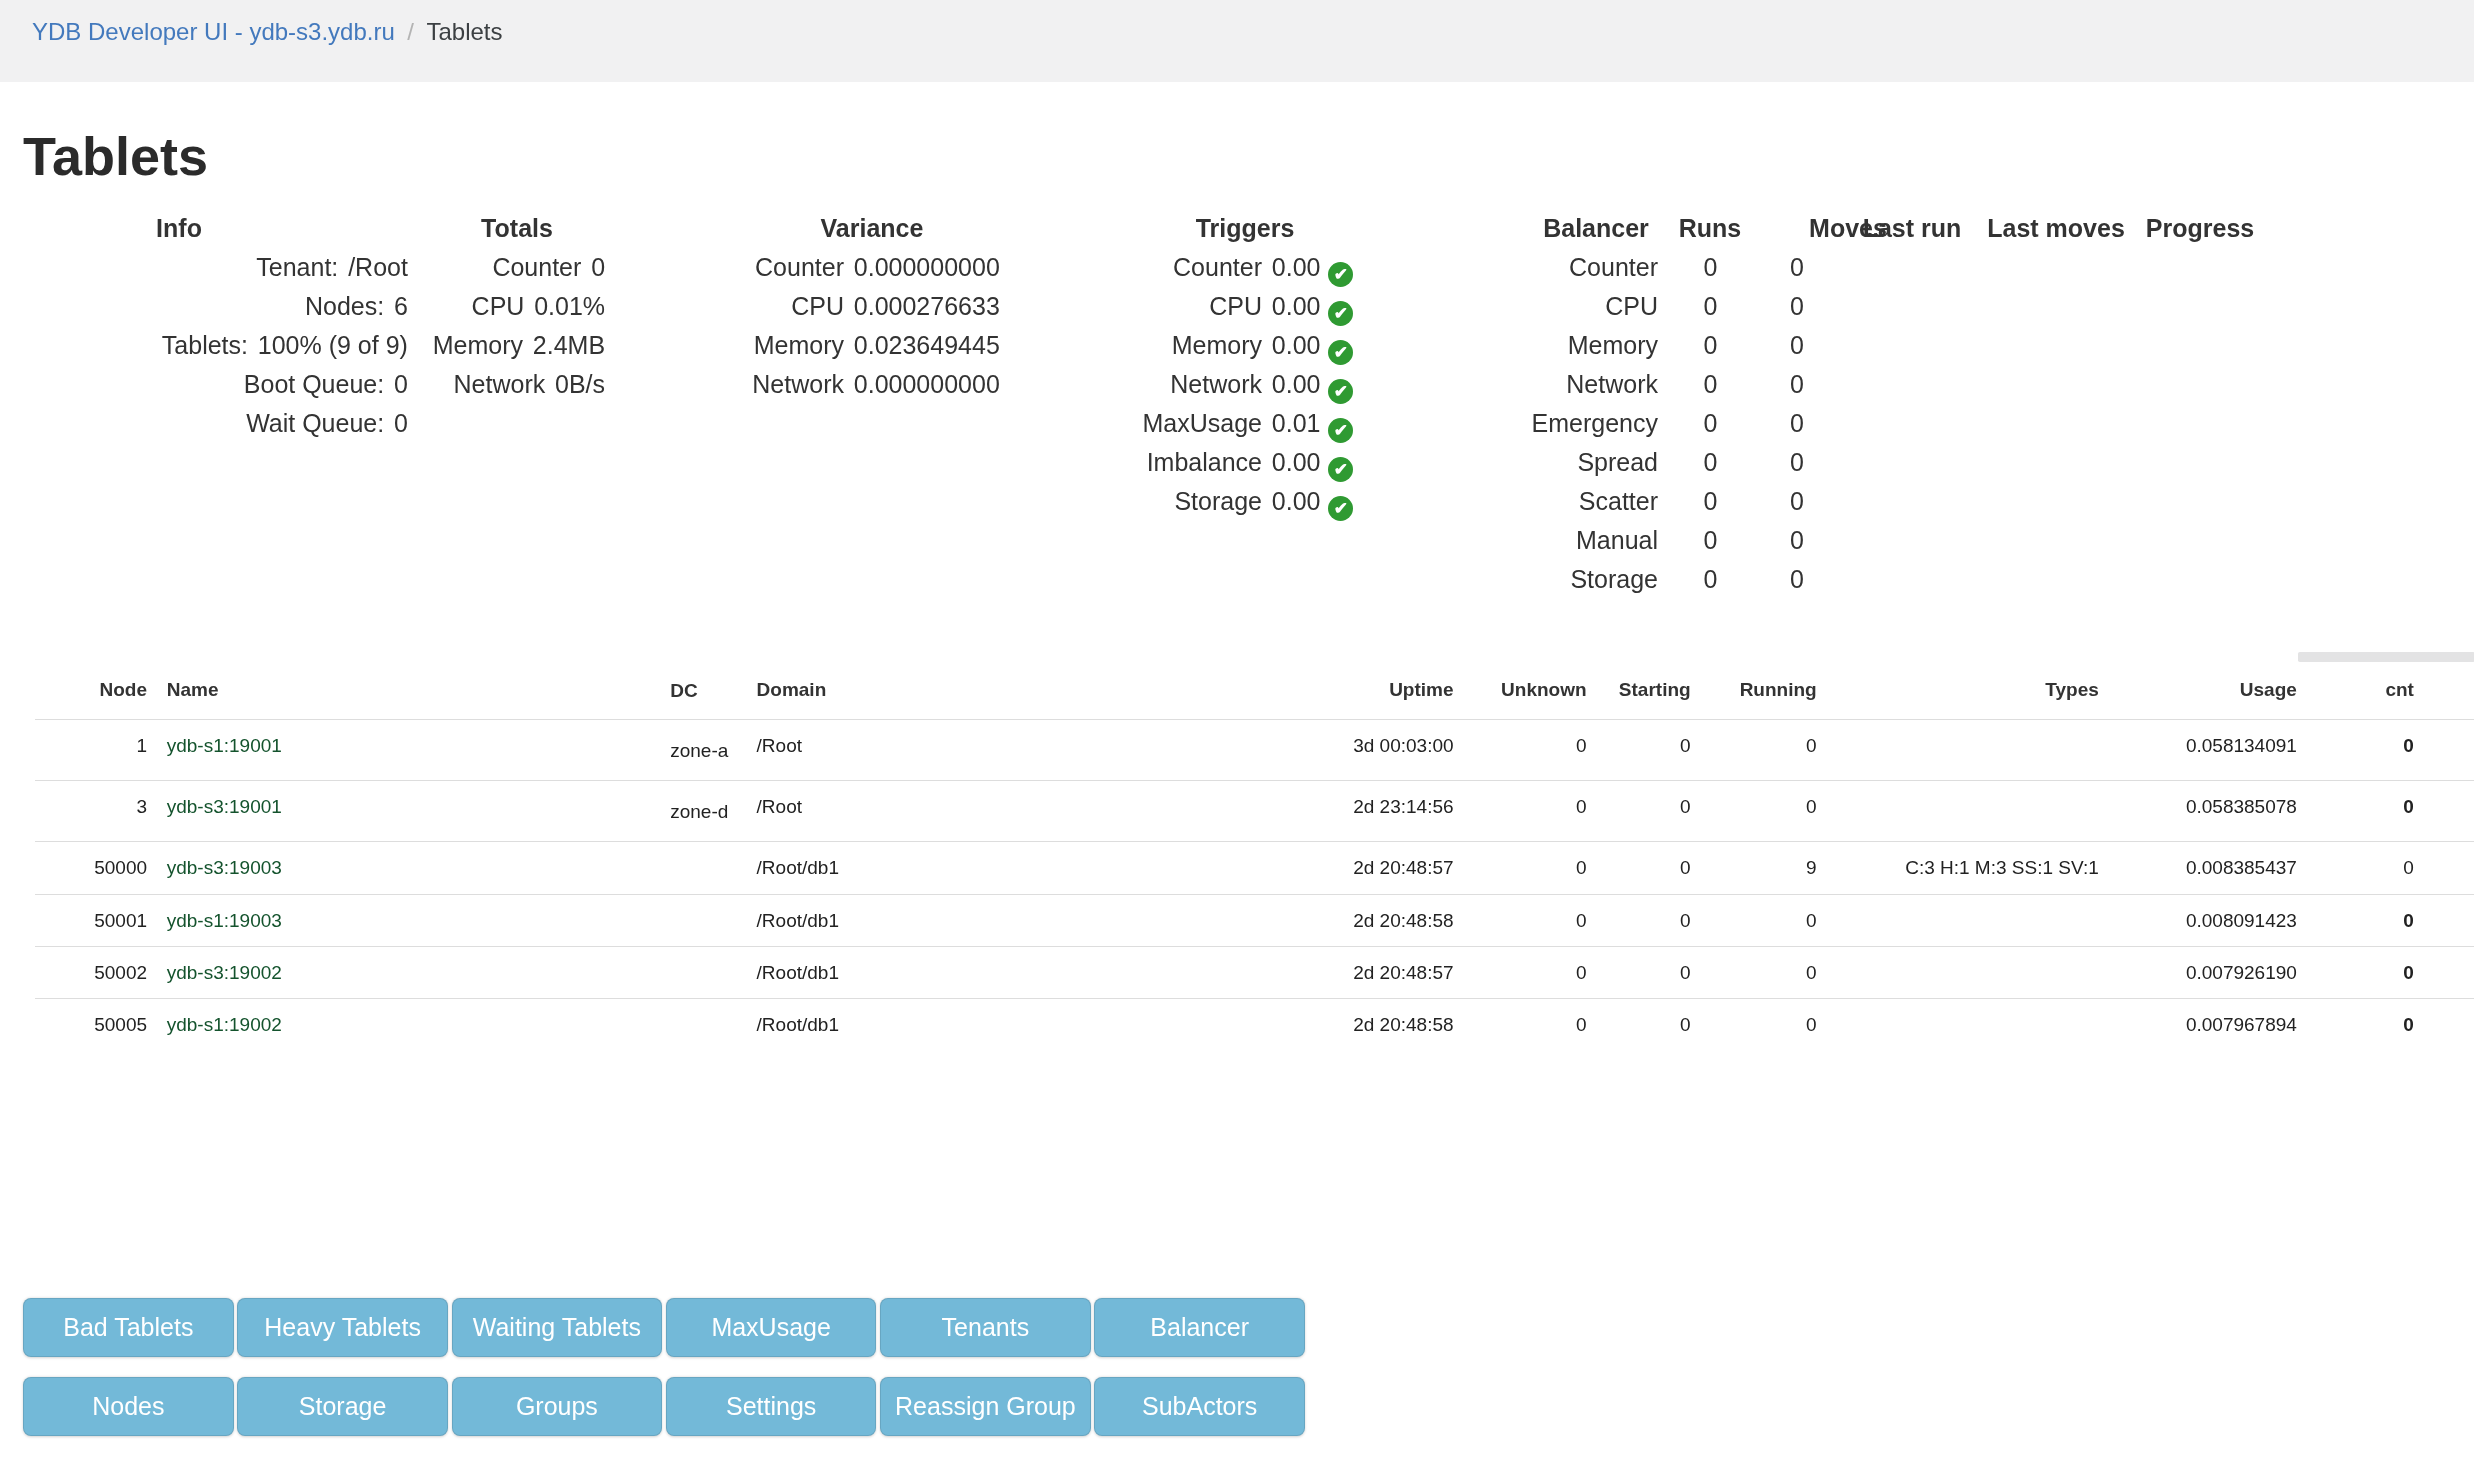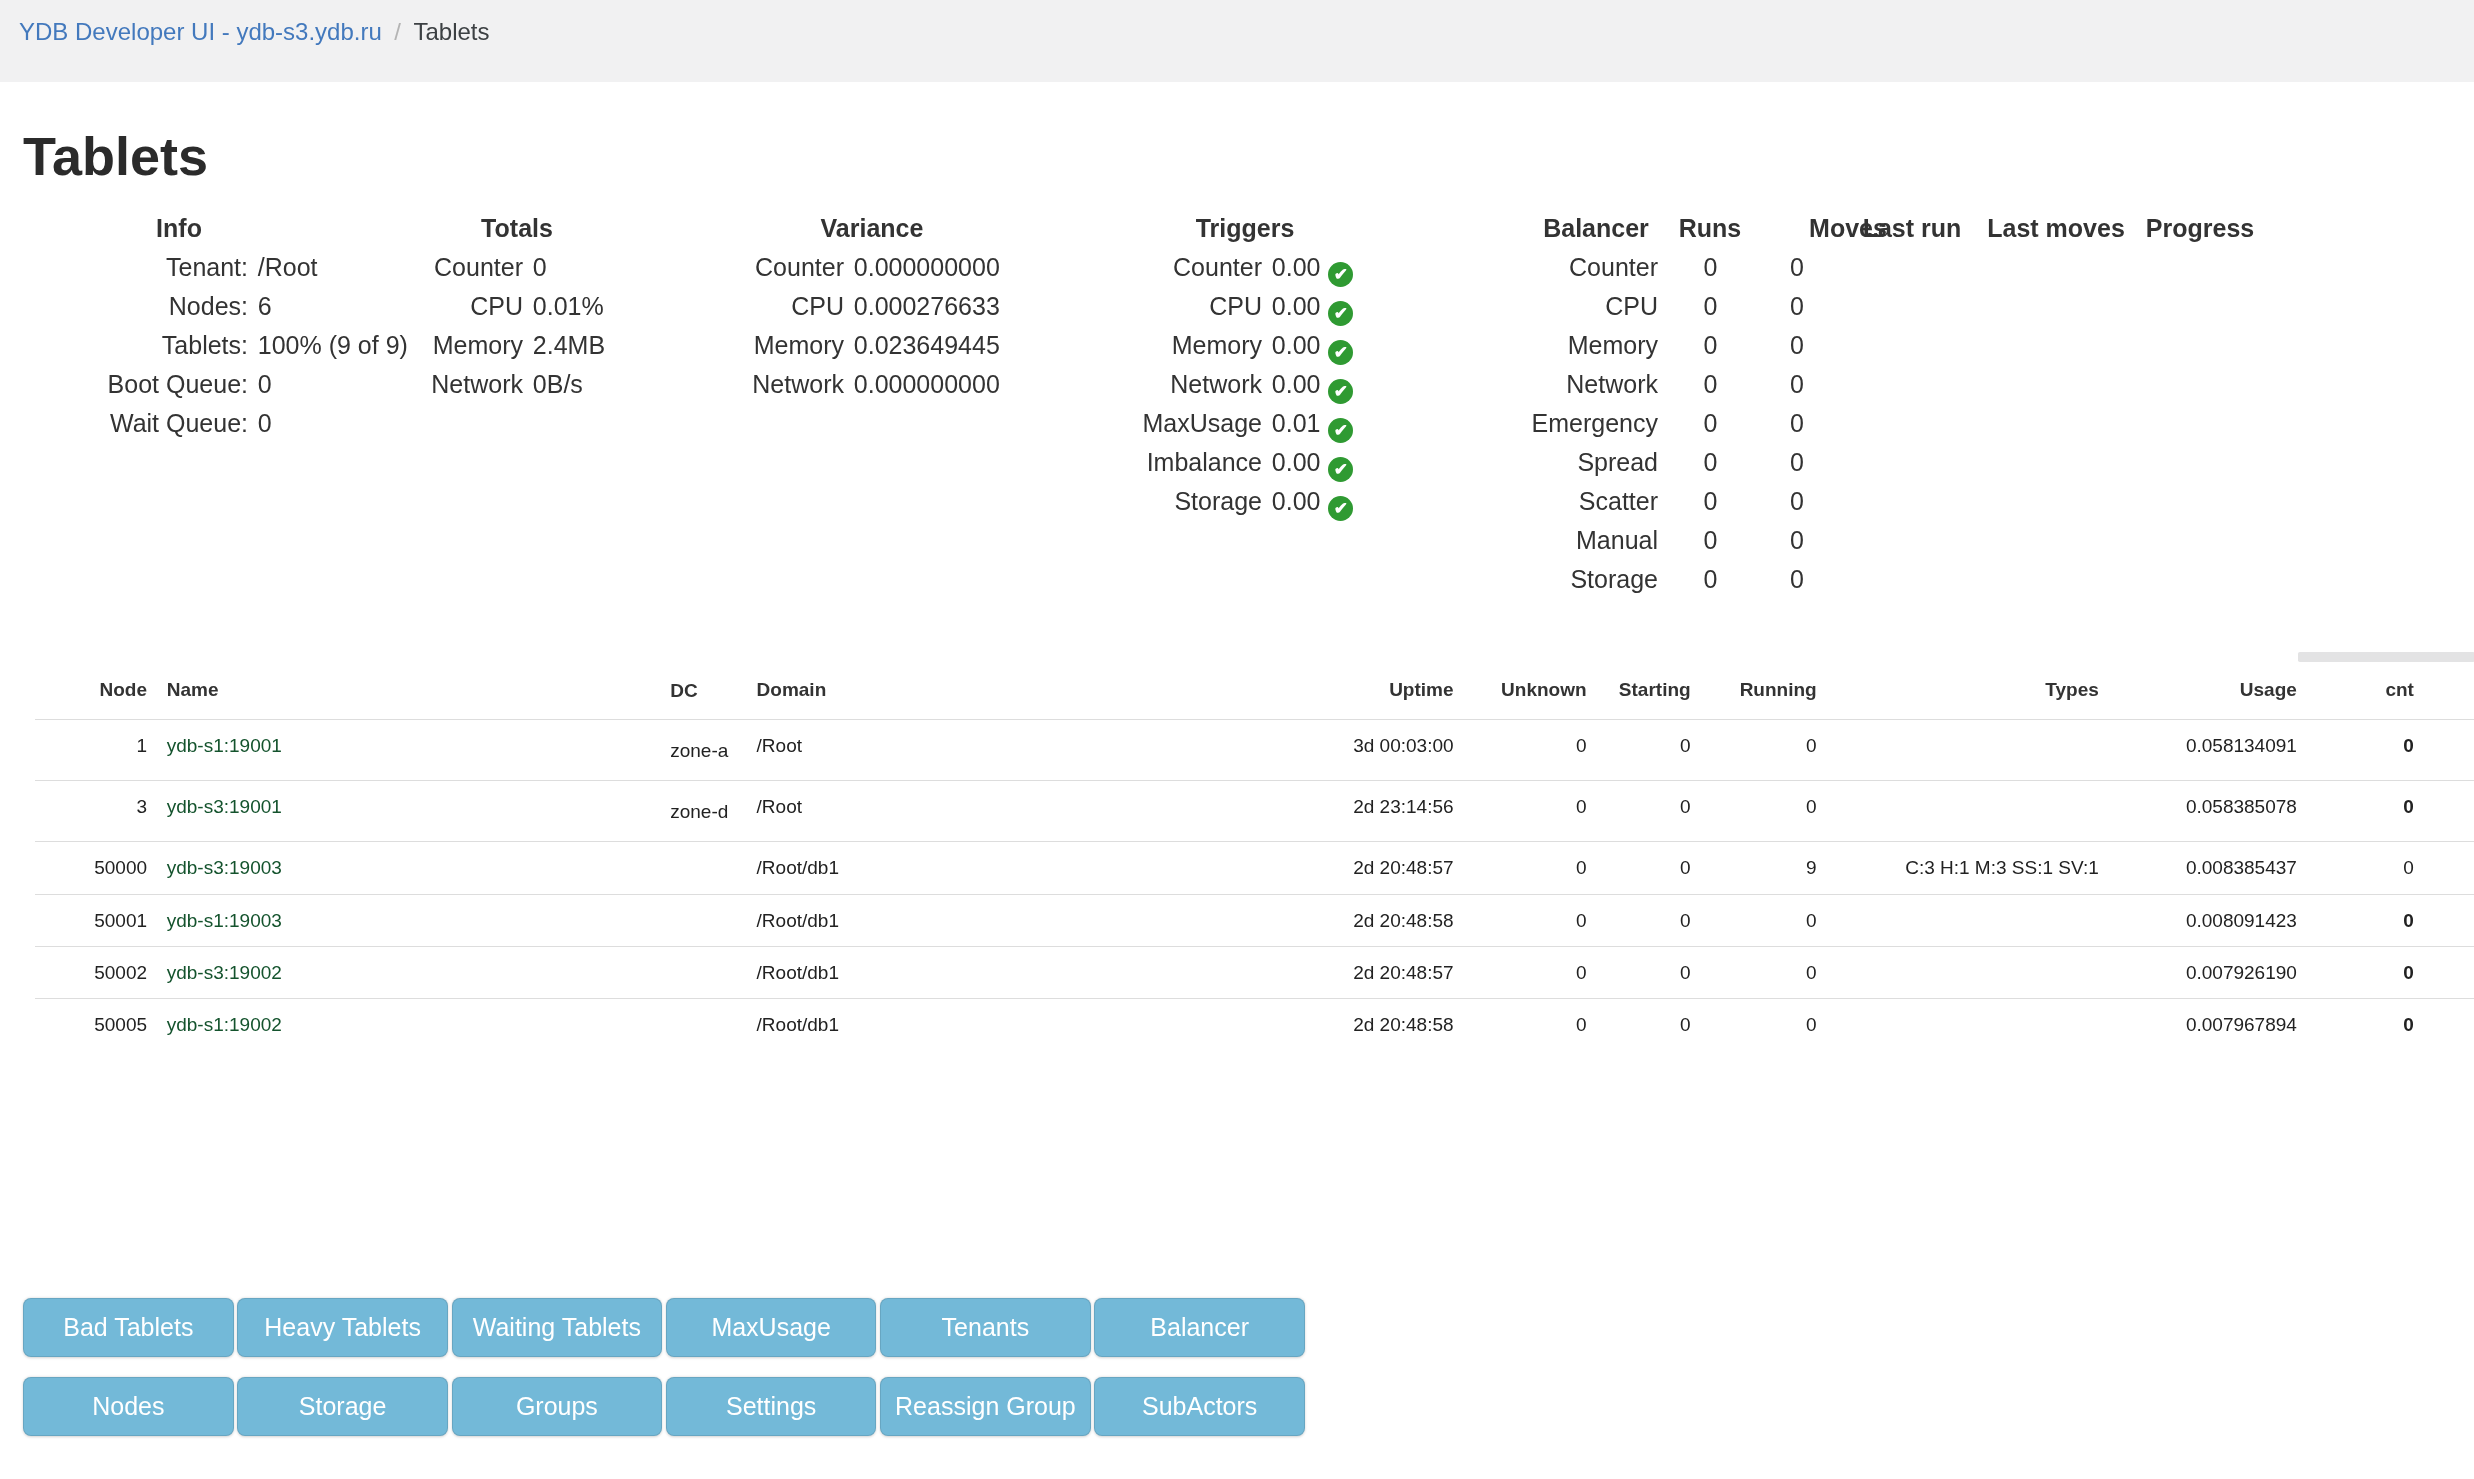--- a/index.html
+++ b/index.html
@@ -1,33 +1,33 @@
 <!DOCTYPE html>
 <html style="font-size:14.3px"><head>
 <meta charset="utf-8">
 <style>
   * { margin:0; padding:0; box-sizing:border-box; }
   html,body { width:2475px; height:1480px; background:#fff; overflow:hidden;
               font-family:"Liberation Sans", sans-serif; color:#333; }
 
   
   .crumbbar { position:absolute; left:0; top:0; width:2475px; height:82px;
-              background:#f1f1f2; font-size:24px; line-height:63px; padding-left:19px; }
+              background:#f1f1f2; font-size:24px; line-height:63px; padding-left:32px; }
   .crumb-link { color:#4379bd; text-decoration:none; cursor:pointer; }
   .crumb-sep { color:#b4b4b4; padding:0 12.5px; }
   .crumb-cur { color:#3c4043; }
 
   
   .title { position:absolute; left:23px; top:125px; font-size:54px; font-weight:bold; color:#2b2b2b; }
 
   
   .summary { position:absolute; left:0; top:209px; width:2475px; height:420px; font-size:25px; }
   .sum-h { position:absolute; top:0; line-height:39px; font-weight:bold; transform:translateX(-50%); white-space:nowrap; }
   .grp { position:absolute; top:39px; }
-  .srow { display:flex; height:39px; line-height:39px; white-space:nowrap; }
+  .srow { display:flex; height:39px; line-height:39px; white-space:nowrap;justify-content:flex-end; }
   .lbl { text-align:right; margin-right:9.8px; flex:0 0 auto; }
   .val { text-align:left; }
   .g-info  .lbl { width:194px; }
   .g-tot   .lbl { width:139px; }
   .g-var   .lbl { width:173px; }
   .g-trig  .lbl { width:252px; }
   .g-bal   .lbl { width:281px; margin-right:0; }
   .c-runs  { width:105px; text-align:center; }
   .c-moves { width:68px;  text-align:center; }
   .ok-badge { display:inline-block; width:25px; height:25px; border-radius:50%;

